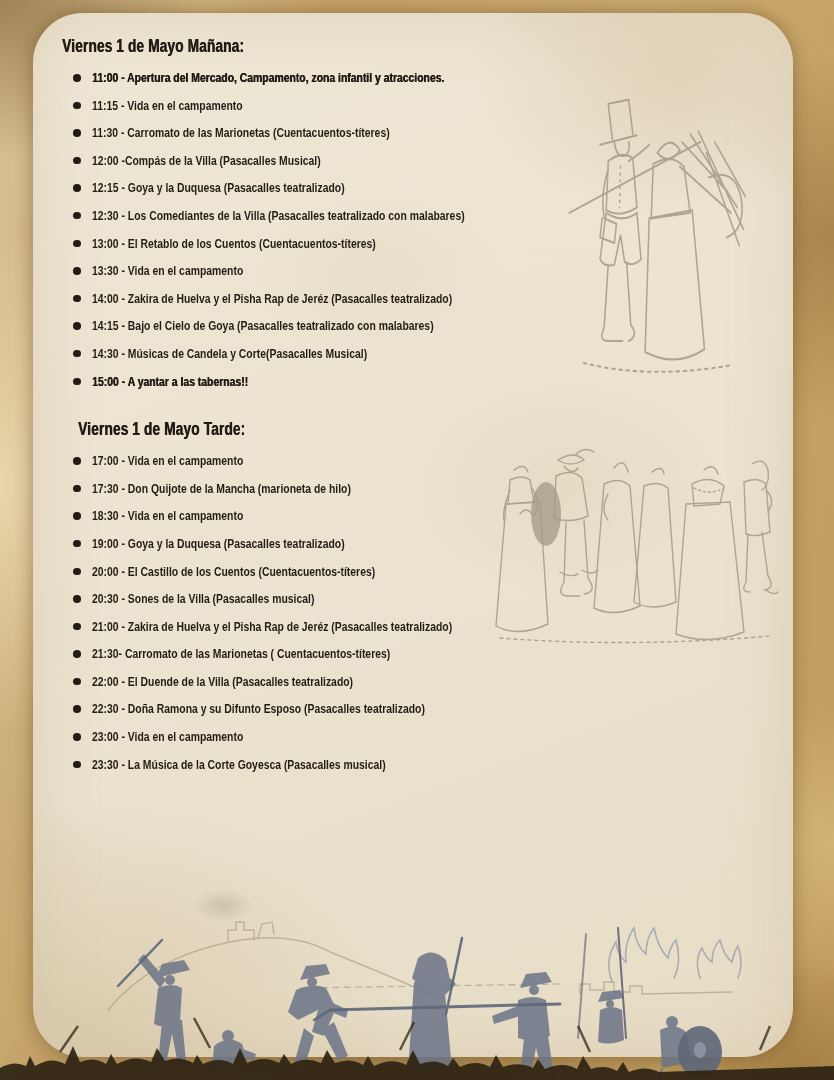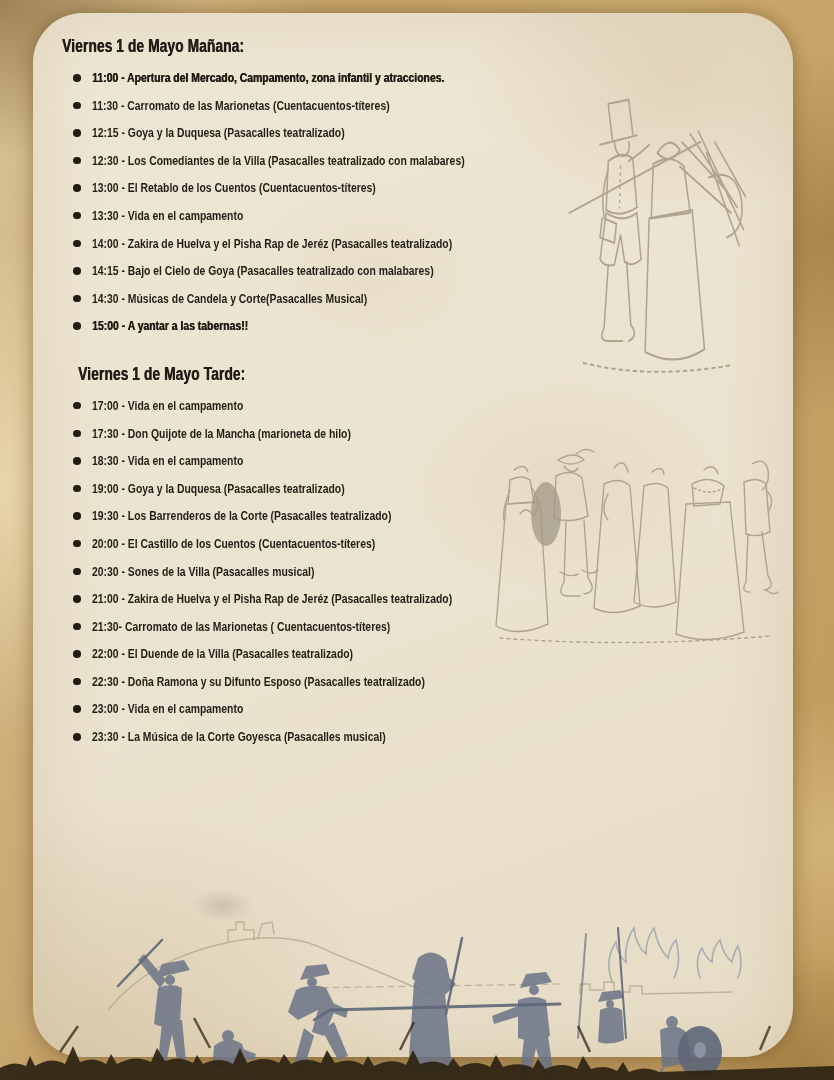--- a/index.html
+++ b/index.html
@@ -148,39 +148,40 @@
       <path d="M60,134 l18,-26 M210,130 l-16,-30 M400,132 l14,-28 M590,134 l-12,-26 M760,132 l10,-24" stroke="#2e2414" stroke-width="2.5" fill="none" opacity="0.8"></path>
       <path fill="#2e2414" d="M0,150 q14,-8 26,-2 l4,-10 5,10 q16,-10 30,-2 l8,-18 7,16 q14,-6 26,2 l5,-10 6,10 q18,-10 34,-2 l6,-14 8,13 q14,-6 28,2 l4,-8 6,9 q16,-8 30,0 l7,-16 7,15 q18,-8 32,0 l5,-9 7,10 q14,-8 30,-1 l6,-13 8,13 q16,-6 28,2 l5,-9 6,10 q18,-9 32,-1 l7,-15 7,14 q15,-6 28,2 l5,-8 7,9 q16,-8 30,0 l6,-12 7,12 q16,-6 30,1 l5,-9 7,10 q18,-8 32,0 l6,-13 8,13 q14,-5 26,2 l6,-9 6,10 q16,-7 30,0 L834,148 L834,162 L0,162 Z"></path>
     </g>
   </svg>
 
   <div class="content">
       <section class="section sec-0">
         <h2 class="heading"><span class="txt">Viernes 1 de Mayo Mañana:</span></h2>
         <ul class="events">
           <li class="event strong"><span class="bullet"></span><span class="txt">11:00 - Apertura del Mercado, Campamento, zona infantil y atracciones.</span></li>
+          <li class="event"><span class="bullet"></span><span class="txt">11:15 - Vida en el campamento</span></li>
           <li class="event"><span class="bullet"></span><span class="txt">11:30 - Carromato de las Marionetas (Cuentacuentos-títeres)</span></li>
+          <li class="event"><span class="bullet"></span><span class="txt">12:00 -Compás de la Villa (Pasacalles Musical)</span></li>
           <li class="event"><span class="bullet"></span><span class="txt">12:15 - Goya y la Duquesa (Pasacalles teatralizado)</span></li>
           <li class="event"><span class="bullet"></span><span class="txt">12:30 - Los Comediantes de la Villa (Pasacalles teatralizado con malabares)</span></li>
           <li class="event"><span class="bullet"></span><span class="txt">13:00 - El Retablo de los Cuentos (Cuentacuentos-títeres)</span></li>
           <li class="event"><span class="bullet"></span><span class="txt">13:30 - Vida en el campamento</span></li>
           <li class="event"><span class="bullet"></span><span class="txt">14:00 - Zakira de Huelva y el Pisha Rap de Jeréz (Pasacalles teatralizado)</span></li>
           <li class="event"><span class="bullet"></span><span class="txt">14:15 - Bajo el Cielo de Goya (Pasacalles teatralizado con malabares)</span></li>
           <li class="event"><span class="bullet"></span><span class="txt">14:30 - Músicas de Candela y Corte(Pasacalles Musical)</span></li>
           <li class="event strong"><span class="bullet"></span><span class="txt">15:00 - A yantar a las tabernas!!</span></li>
         </ul>
       </section>
       <section class="section sec-1">
         <h2 class="heading"><span class="txt">Viernes 1 de Mayo Tarde:</span></h2>
         <ul class="events">
           <li class="event"><span class="bullet"></span><span class="txt">17:00 - Vida en el campamento</span></li>
           <li class="event"><span class="bullet"></span><span class="txt">17:30 - Don Quijote de la Mancha (marioneta de hilo)</span></li>
           <li class="event"><span class="bullet"></span><span class="txt">18:30 - Vida en el campamento</span></li>
           <li class="event"><span class="bullet"></span><span class="txt">19:00 - Goya y la Duquesa (Pasacalles teatralizado)</span></li>
-          <li class="event"><span class="bullet"></span><span class="txt">19:30 - Los Barrenderos de la Corte (Pasacalles teatralizado)</span></li>
           <li class="event"><span class="bullet"></span><span class="txt">20:00 - El Castillo de los Cuentos (Cuentacuentos-títeres)</span></li>
           <li class="event"><span class="bullet"></span><span class="txt">20:30 -  Sones de la Villa (Pasacalles musical)</span></li>
           <li class="event"><span class="bullet"></span><span class="txt">21:00 - Zakira de Huelva y el Pisha Rap de Jeréz (Pasacalles teatralizado)</span></li>
           <li class="event"><span class="bullet"></span><span class="txt">21:30- Carromato de las Marionetas ( Cuentacuentos-títeres)</span></li>
           <li class="event"><span class="bullet"></span><span class="txt">22:00 - El Duende de la Villa (Pasacalles teatralizado)</span></li>
           <li class="event"><span class="bullet"></span><span class="txt">22:30 - Doña Ramona y su Difunto Esposo (Pasacalles teatralizado)</span></li>
           <li class="event"><span class="bullet"></span><span class="txt">23:00 - Vida en el campamento</span></li>
           <li class="event"><span class="bullet"></span><span class="txt">23:30 - La Música de la Corte Goyesca (Pasacalles musical)</span></li>
         </ul>
       </section>

